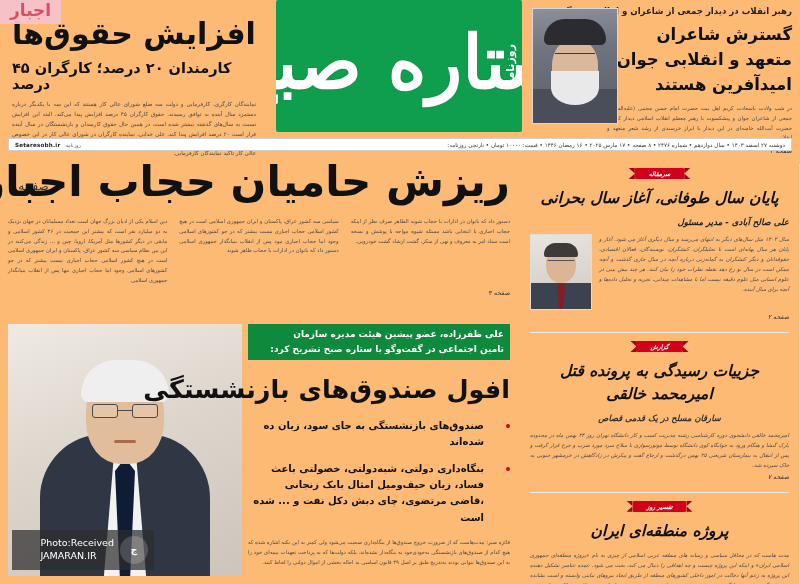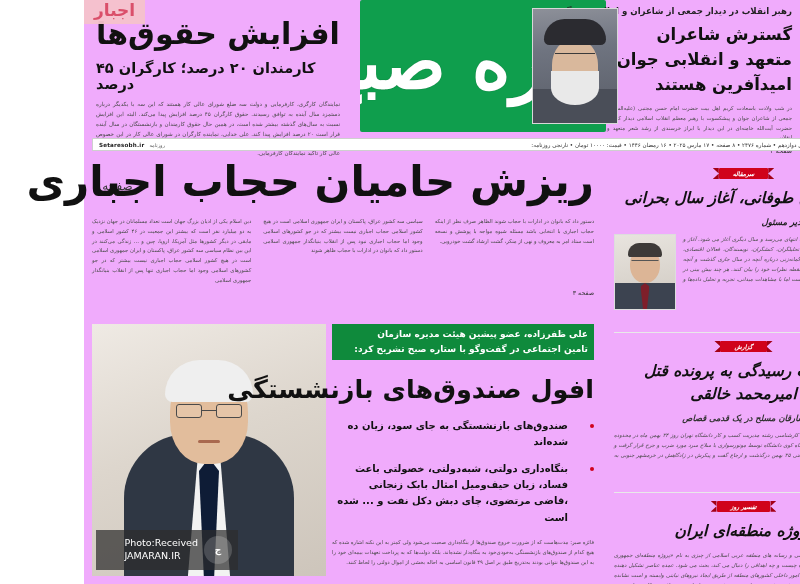--- a/index.html
+++ b/index.html
@@ -5,21 +5,21 @@
   * { box-sizing: border-box; }
   html, body { margin:0; padding:0; }
   body {
     width:800px; height:584px;
     background:#ffffff;
     font-family:"DejaVu Sans", sans-serif;
     overflow:hidden;
     position:relative;
     direction:rtl;
   }
-  .page { position:relative; width:716px; height:584px; background:#f0abfc; }
+  .page { position:relative; width:800px; height:584px; background:#fdba74; }
 
   
   .top { position:relative; height:136px; }
 
   
   .promo {
     position:absolute; left:0; top:0; width:268px; height:136px;
     padding:4px 8px 0 8px;
   }
   .promo-tag {

